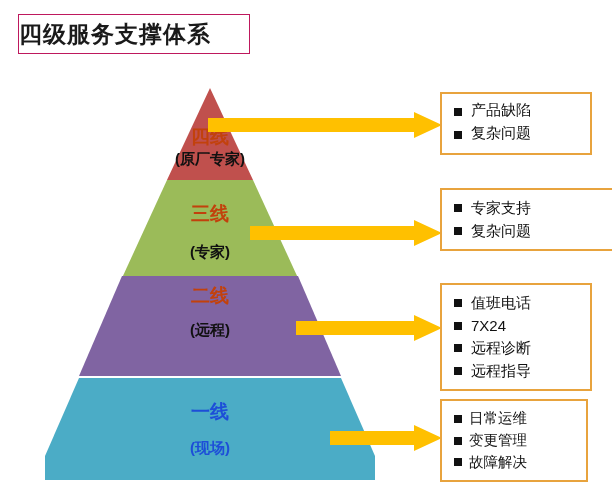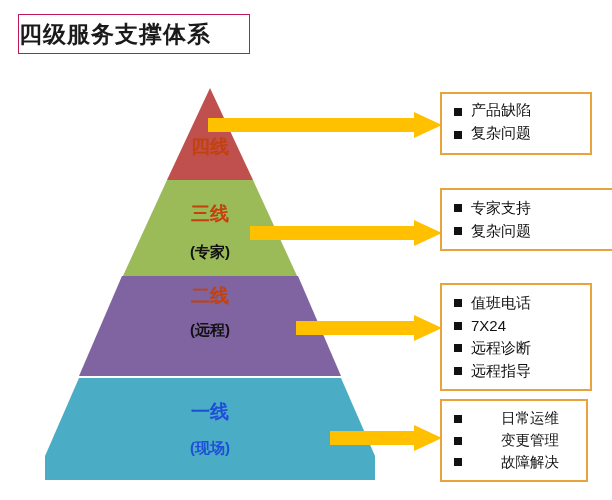--- a/index.html
+++ b/index.html
@@ -116,21 +116,21 @@
   }
   .bullet {
     display: inline-block;
     width: 8px;
     height: 8px;
     background: #111111;
     margin-right: 9px;
     flex: none;
   }
   .callout.wide li { font-size: 15px; }
-  .callout.tight li { font-size: 14.5px; gap: 32px; }
+  .callout.tight li { font-size: 14.5px; }
   .callout.tight .bullet { margin-right: 7px; }
 
   #callout-4 { left: 440px; top: 92px;  width: 152px; font-family: Liberation Mono, monospace; }
   #callout-3 { left: 440px; top: 188px; width: 183px; }
   #callout-2 { left: 440px; top: 283px; width: 152px; }
   #callout-1 { left: 440px; top: 399px; width: 148px; }
 </style>
 </head>
 <body>
 
@@ -139,20 +139,21 @@
 </div>
 
 <div id="pyramid">
 
   <div class="tier tier4" id="tier-4">
     <svg class="tier-shape" width="330" height="92" viewBox="0 0 330 92">
       <polygon points="165,0 208,92 122,92" fill="#c0504d"></polygon>
     </svg>
     <div class="tier-labels">
       <div class="tier-main">四线</div>
+      <div class="tier-sub">(原厂专家)</div>
     </div>
   </div>
 
   <div class="tier tier3" id="tier-3">
     <svg class="tier-shape" width="330" height="98" viewBox="0 0 330 98">
       <polygon points="122,0 208,0 253,98 77,98" fill="#9bbb59"></polygon>
     </svg>
     <div class="tier-labels">
       <div class="tier-main">三线</div>
       <div class="tier-sub" style="margin-top:16px;">(专家)</div>

